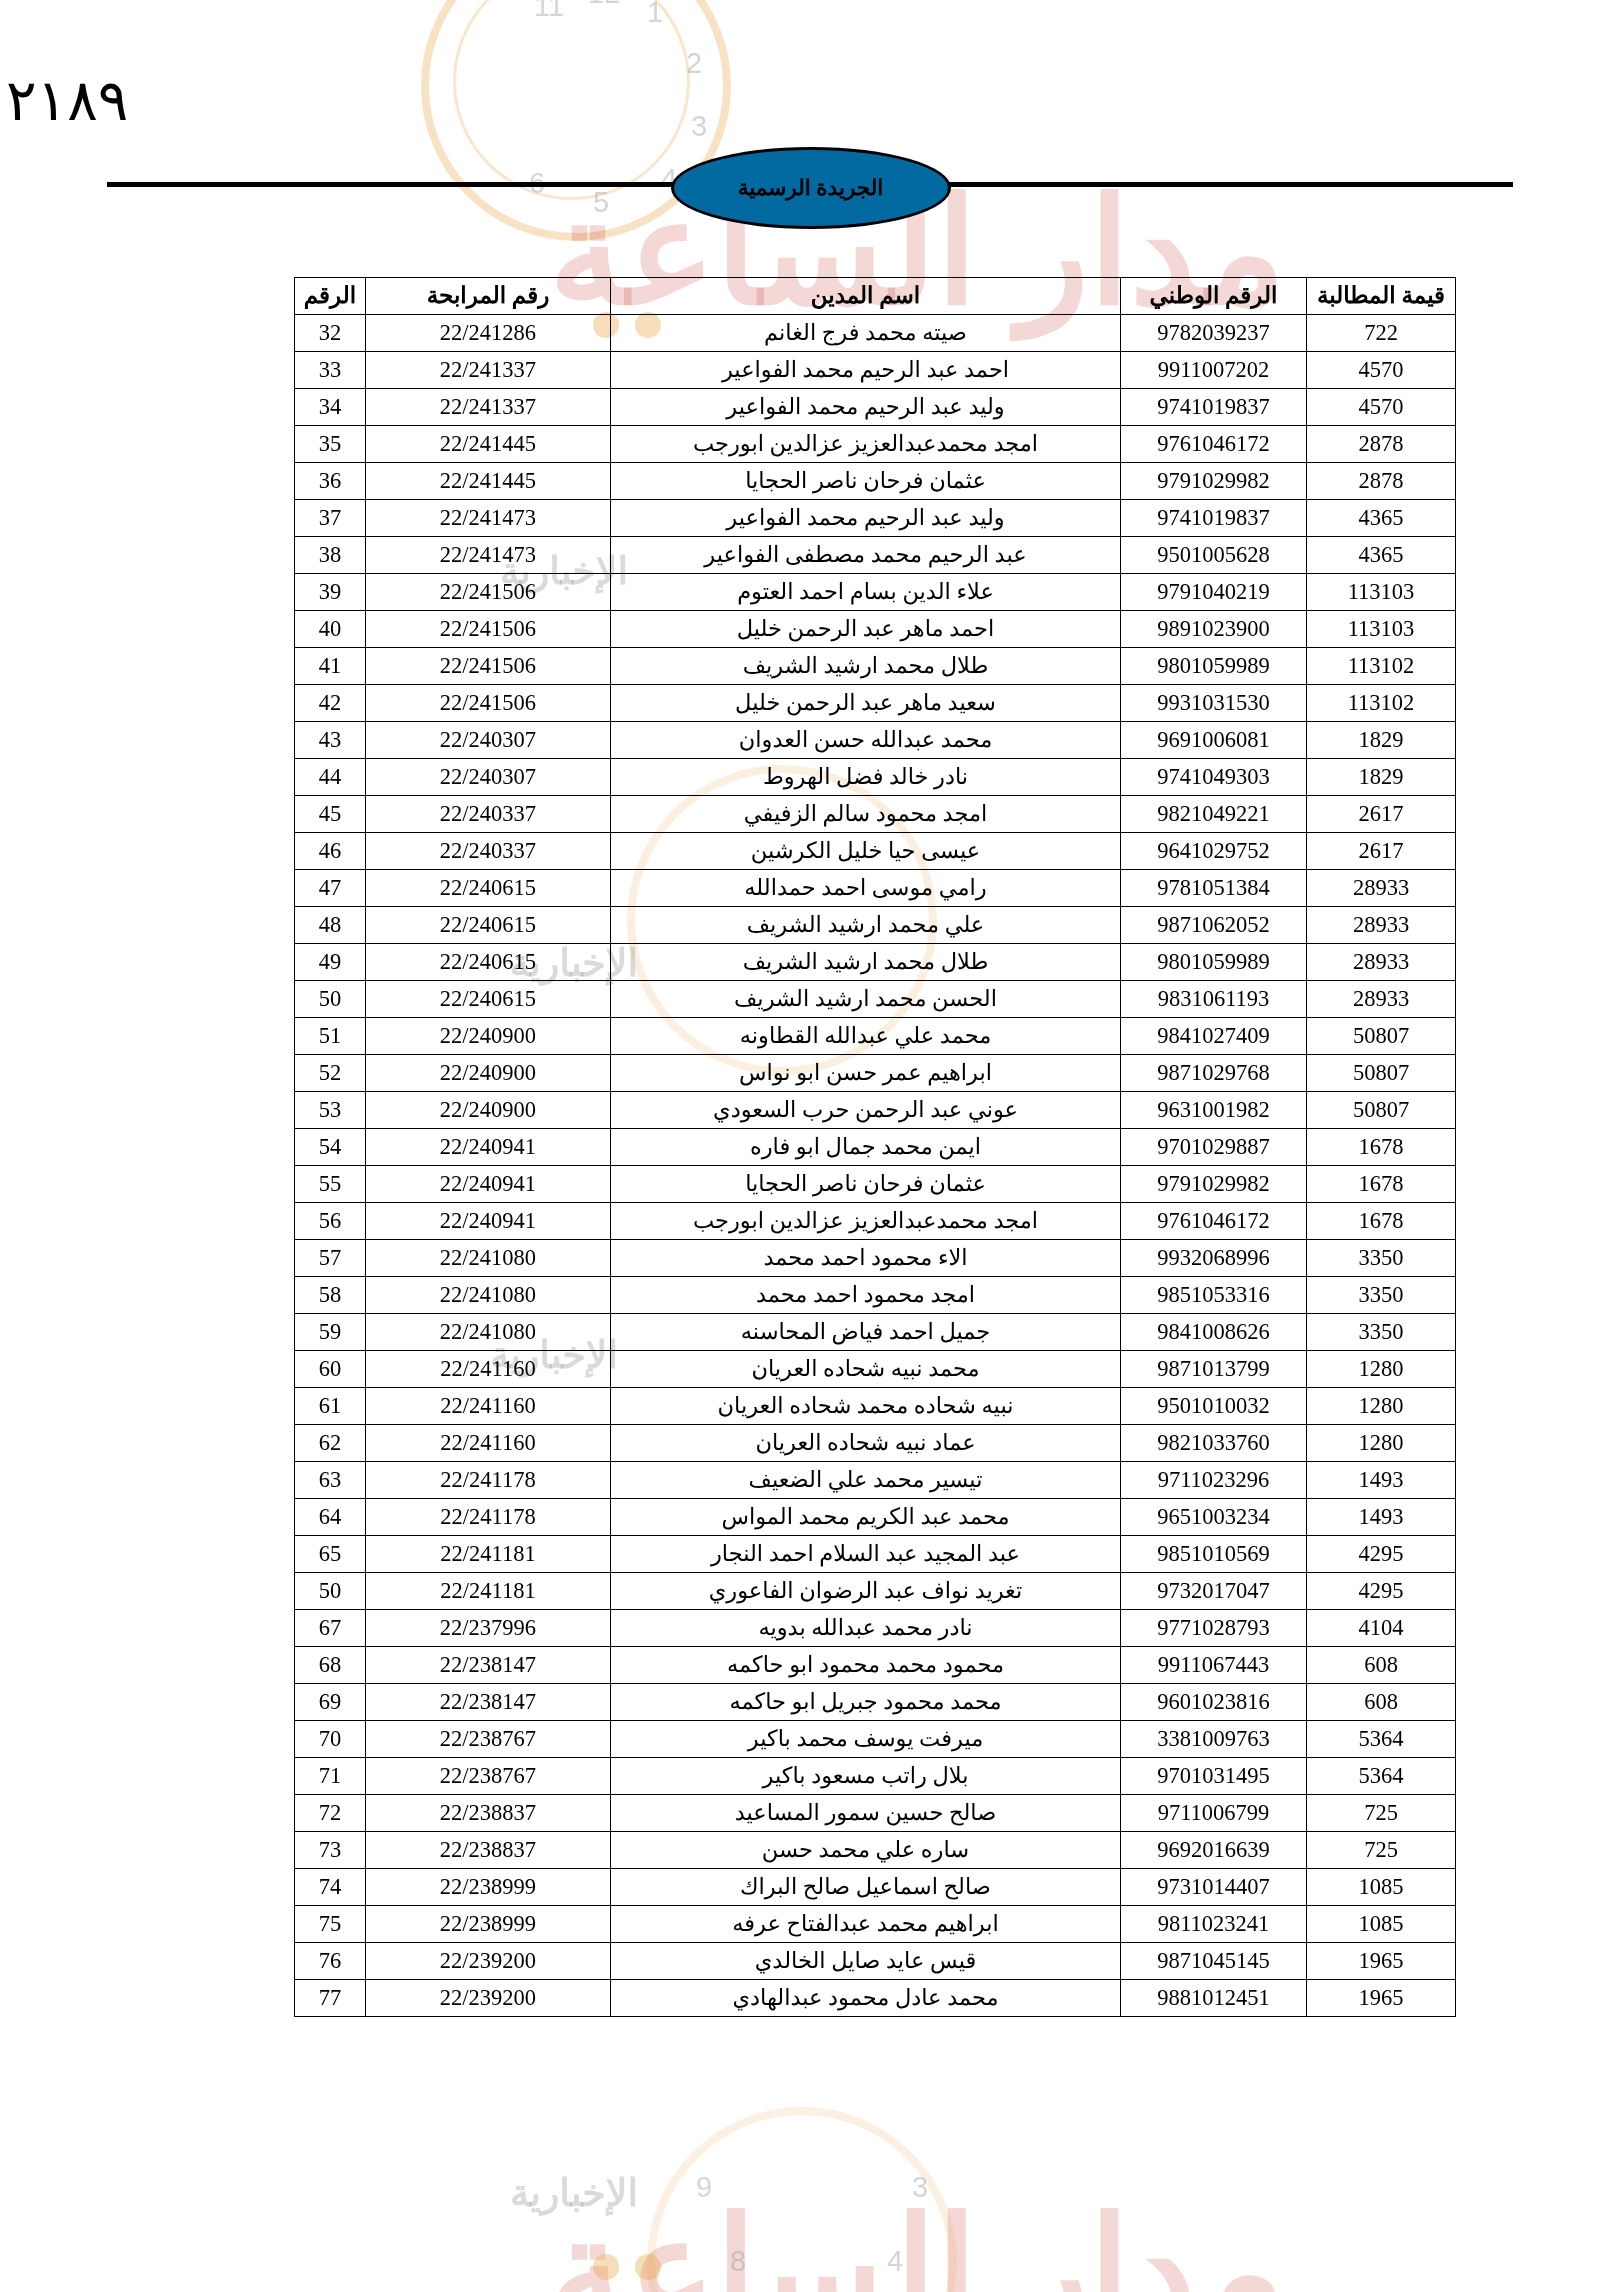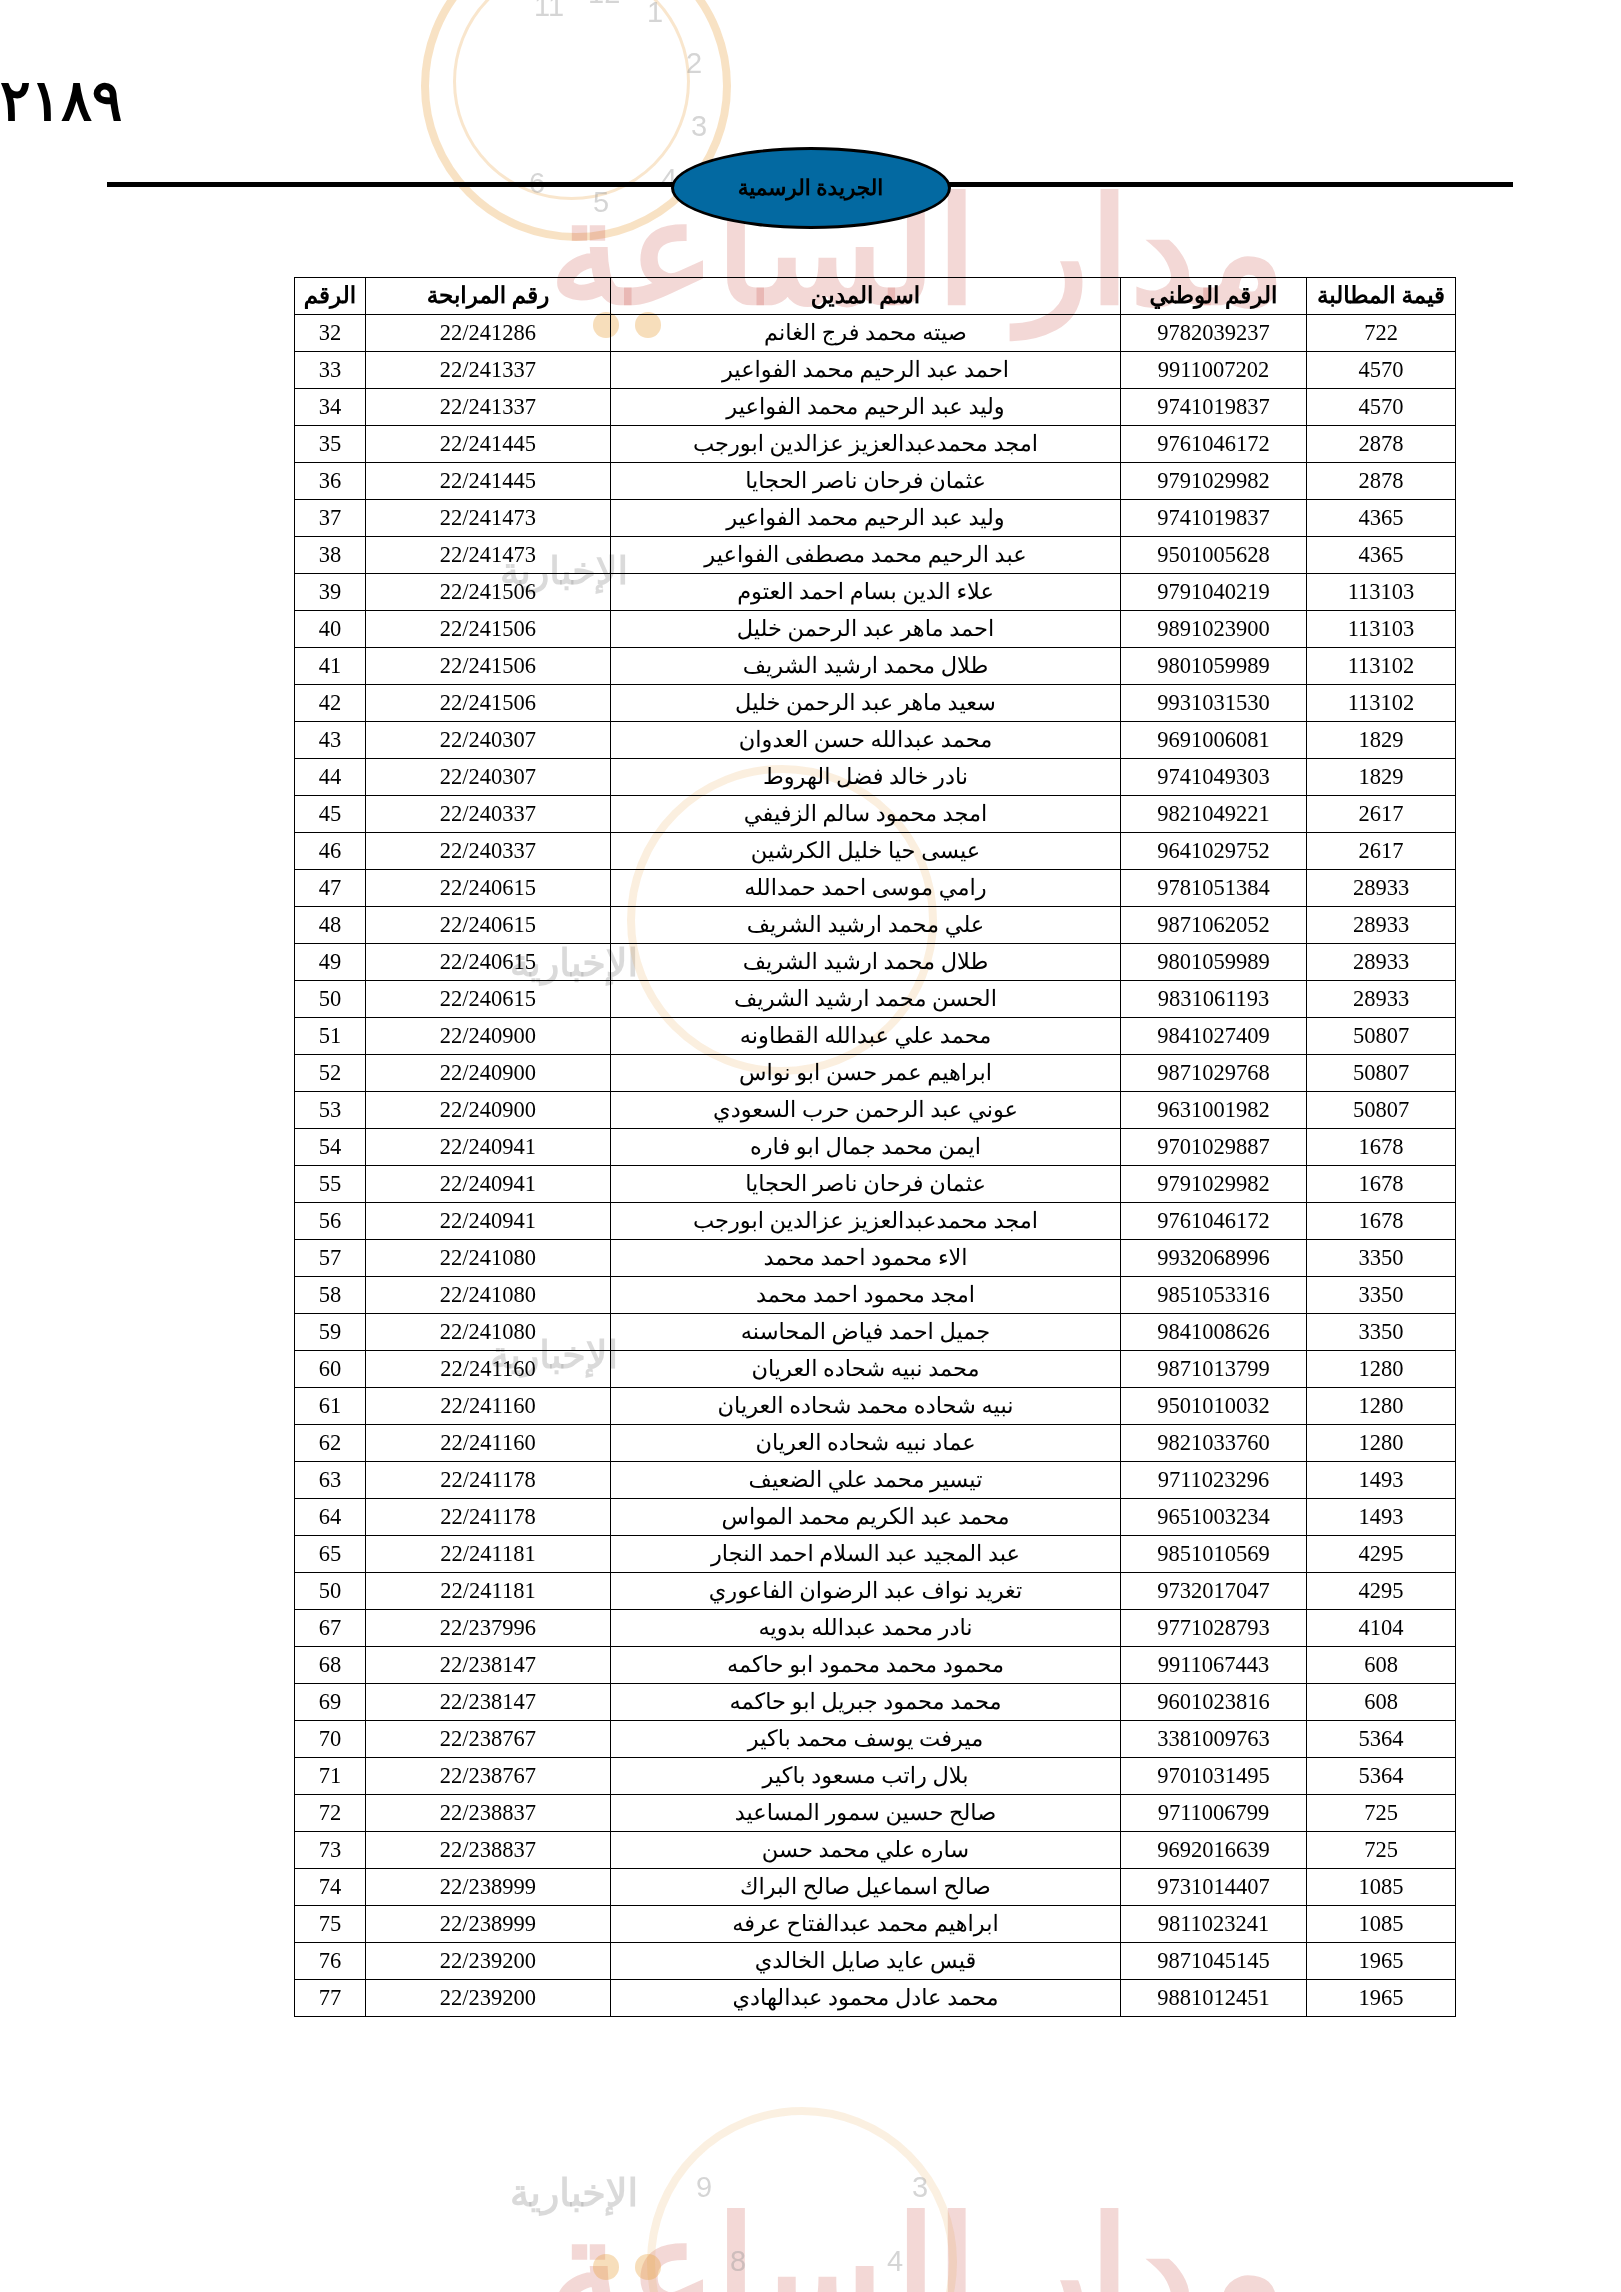--- a/index.html
+++ b/index.html
@@ -61,24 +61,25 @@
   }
 
   
   .page-number {
     position: absolute;
     top: 67px;
     left: 0;
     right: 113px;
     text-align: left;
     font-size: 57px;
-    font-weight: bold;
+    font-weight: normal;
     letter-spacing: 2px;
     z-index: 3;
     direction: rtl;
+    padding-left: 6px;
   }
   .header-rule {
     position: absolute;
     top: 182px;
     right: 108px;
     width: 1406px;
     height: 4.9px;
     background: #000;
     z-index: 2;
   }

